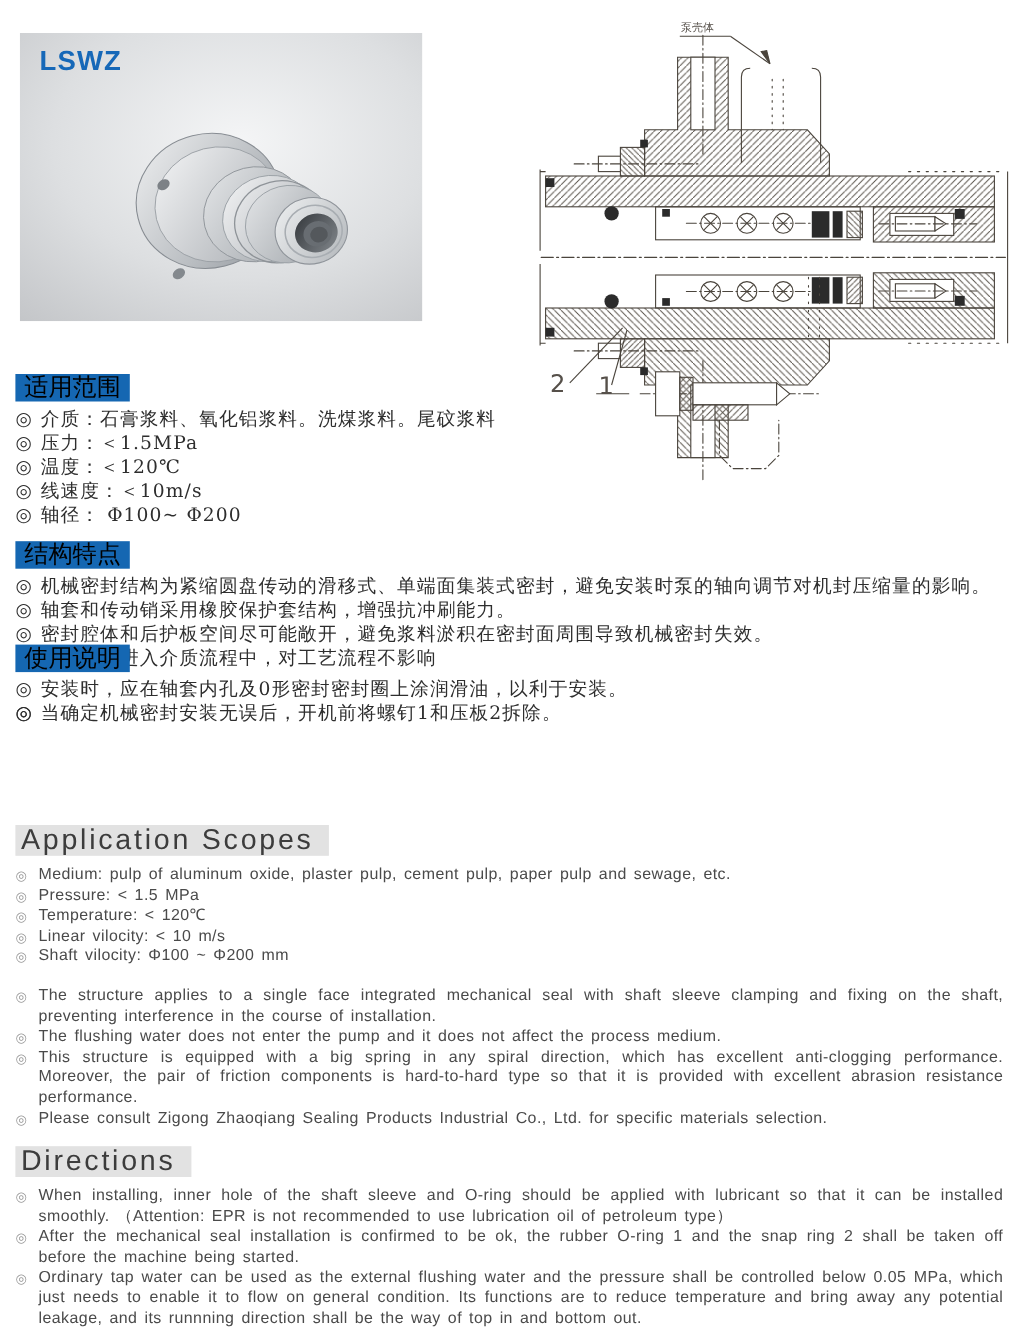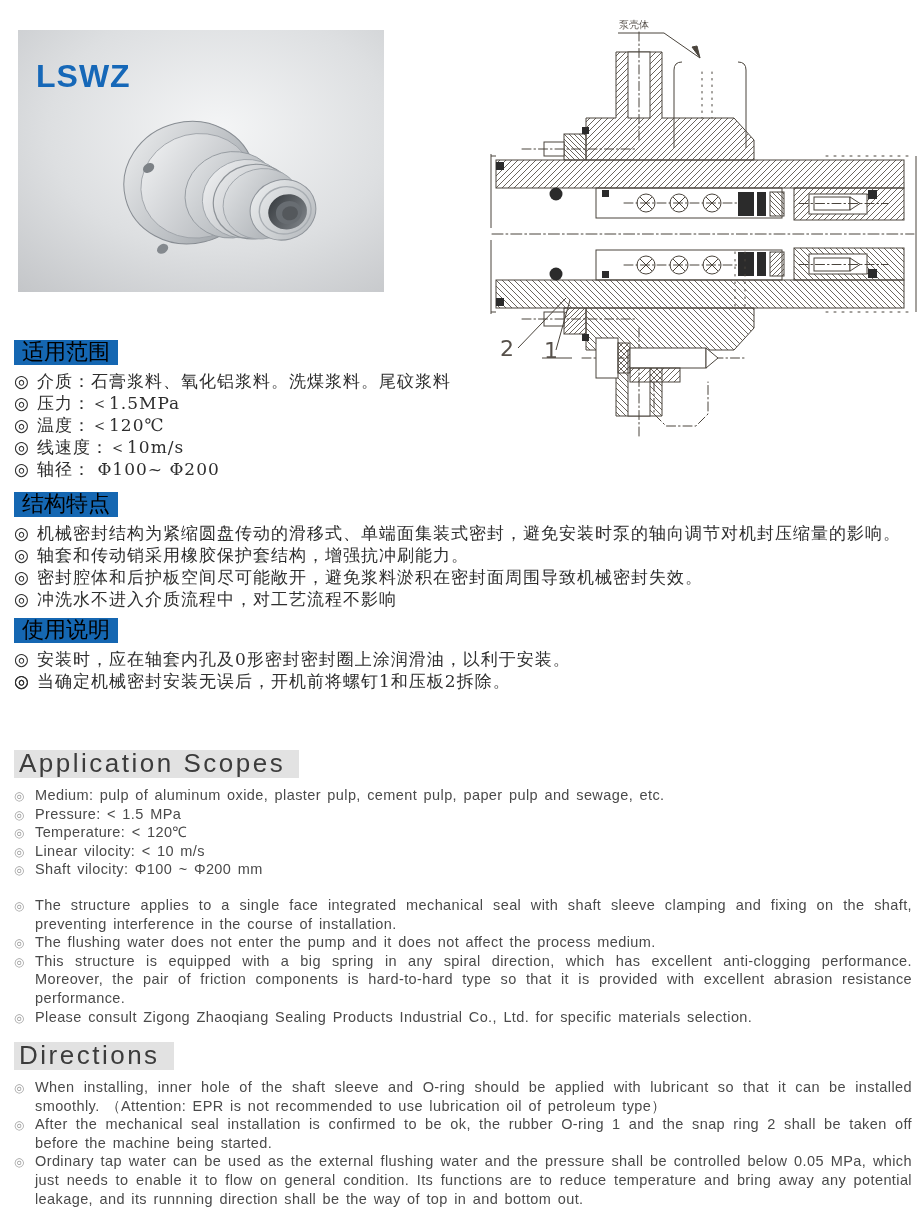--- a/index.html
+++ b/index.html
@@ -11,21 +11,21 @@
     --en_text:#4a4a4a;
     --drawing_line:#4a443c;
   }
   html,body{margin:0;padding:0;background:#fff;}
   body{width:924px;height:1218px;position:relative;font-family:"Liberation Sans",sans-serif;overflow:hidden;}
   .page{position:absolute;inset:0;background:#fff;}
 
   
   .product-panel{position:absolute;left:18px;top:30px;width:366px;height:262px;}
   .product-panel svg{display:block;width:100%;height:100%;}
-  .lswz{position:absolute;left:18px;top:28px;font-size:32px;font-weight:bold;color:var(--logo_blue);letter-spacing:1px;font-family:"Liberation Sans",sans-serif;}
+  .lswz{position:absolute;left:18px;top:12px;font-size:25px;font-weight:bold;color:var(--logo_blue);letter-spacing:1px;font-family:"Liberation Sans",sans-serif;}
 
   
   .drawing{position:absolute;left:486px;top:6px;width:436px;height:450px;}
   .drawing text{font-family:"DejaVu Sans",sans-serif;fill:#56504a;}
 
   
   .sec{position:absolute;left:14px;width:898px;}
   .cn-header{display:inline-block;background:var(--accent_blue);color:#000000;font-size:22px;line-height:22px;padding:1px 8px 2px 8px;font-family:Liberation Sans, sans-serif;}
   .cn-list{margin:5px 0 0 0;padding:0;list-style:none;font-family:"DejaVu Serif","DejaVu Sans",serif;
            font-size:17px;color:var(--cn_text);line-height:22px;letter-spacing:1px;}
@@ -204,21 +204,21 @@
   <section class="sec" style="top:492px">
     <div class="cn-header">结构特点</div>
     <ul class="cn-list">
       <li><span class="cb">◎</span><span>机械密封结构为紧缩圆盘传动的滑移式、单端面集装式密封，避免安装时泵的轴向调节对机封压缩量的影响。</span></li>
       <li><span class="cb">◎</span><span>轴套和传动销采用橡胶保护套结构，增强抗冲刷能力。</span></li>
       <li><span class="cb">◎</span><span>密封腔体和后护板空间尽可能敞开，避免浆料淤积在密封面周围导致机械密封失效。</span></li>
       <li><span class="cb">◎</span><span>冲洗水不进入介质流程中，对工艺流程不影响</span></li>
     </ul>
   </section>
 
-  <section class="sec" style="top:618px">
+  <section class="sec" style="top:586px">
     <div class="cn-header">使用说明</div>
     <ul class="cn-list">
       <li><span class="cb">◎</span><span>安装时，应在轴套内孔及0形密封密封圈上涂润滑油，以利于安装。</span></li>
       <li><span class="cb">◎</span></li>
       <li><span class="cb">◎</span><span>当确定机械密封安装无误后，开机前将螺钉1和压板2拆除。</span></li>
     </ul>
   </section>
 
   <section class="sec" style="top:750px">
     <div class="en-header">Application Scopes</div>

